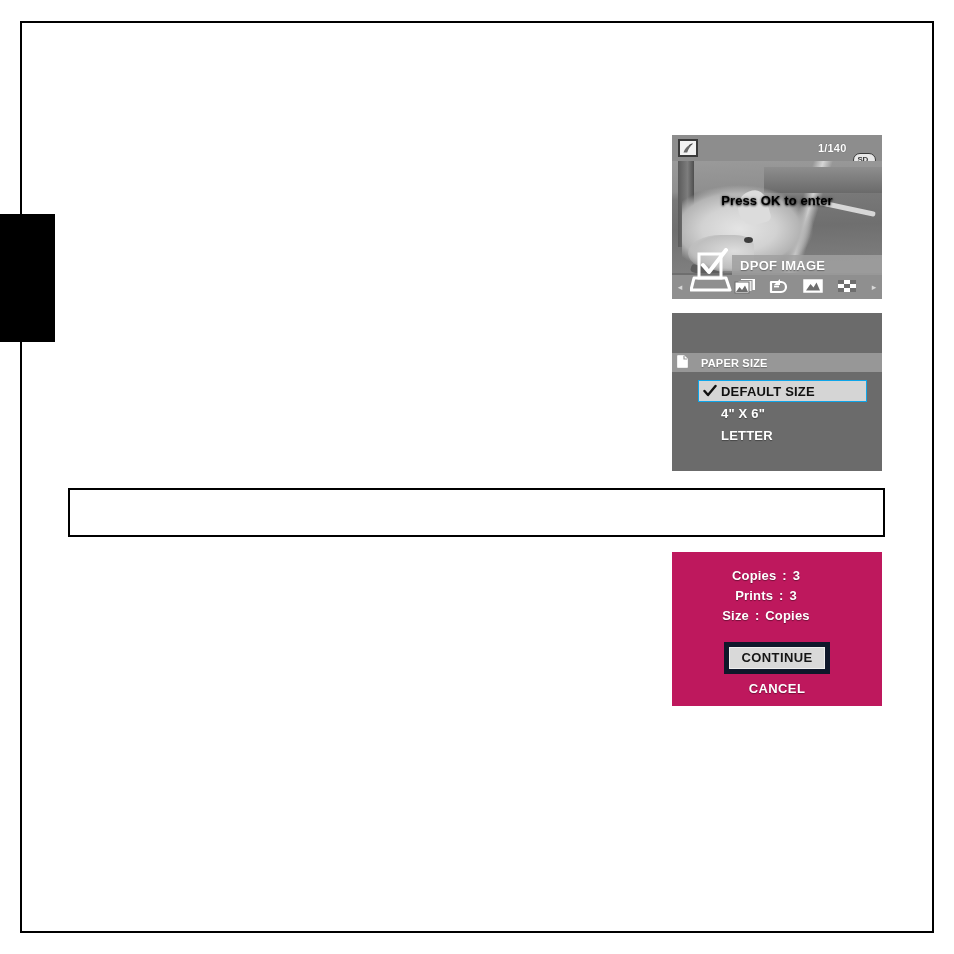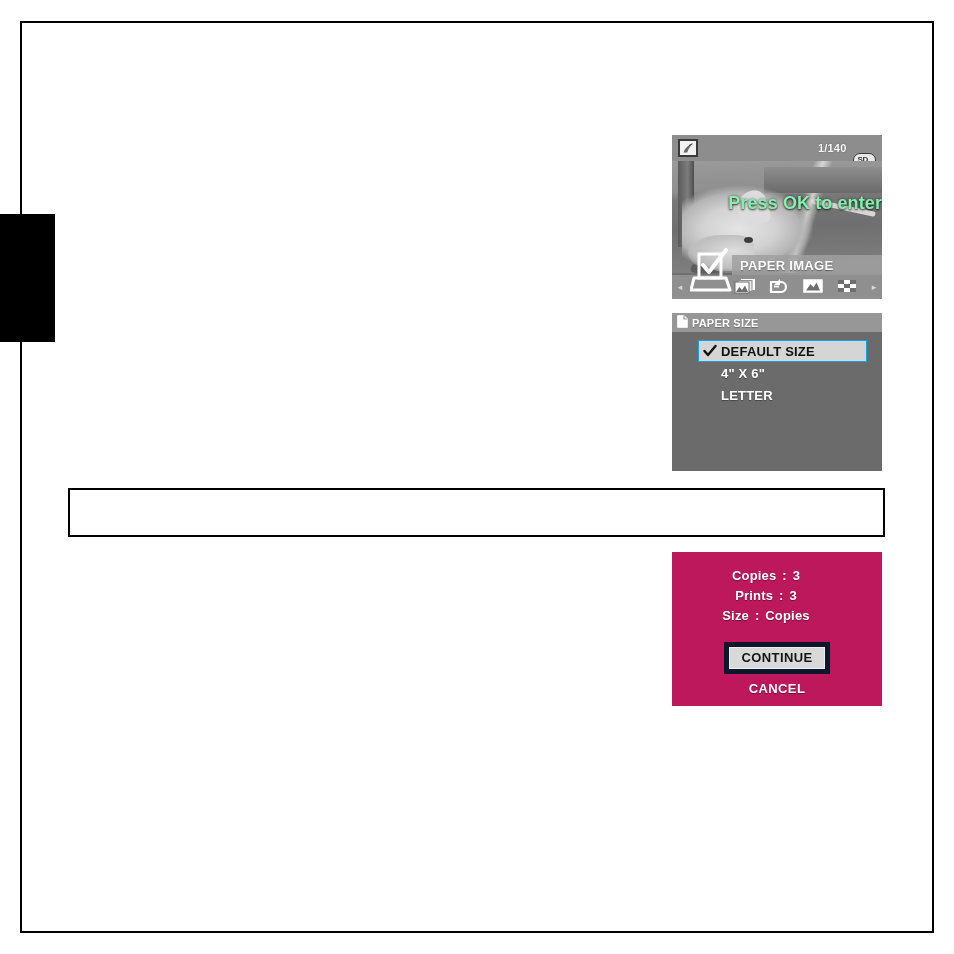--- a/index.html
+++ b/index.html
@@ -195,24 +195,24 @@
     width: 54px; height: 8px;
     background: #5d5d5d;
     transform: rotate(16deg);
     border-radius: 3px;
   }
   #lcd-hint {
     position: absolute;
     left: 0;
     top: 58px;
     width: 210px;
-    text-align: right;
-    font-size: 18px;
-    font-weight: bold;
-    color: #86efac;
+    text-align: center;
+    font-size: 13px;
+    font-weight: bold;
+    color: #000000;
     text-shadow: 0 1px 2px rgba(0,0,0,.65), 0 0 3px rgba(0,0,0,.5);
     letter-spacing: .1px;
   }
 
   
   #lcd-menu-label {
     position: absolute;
     left: 60px;
     top: 120px;
     width: 150px;
@@ -276,21 +276,22 @@
     height: 158px;
     background: #6b6b6b;
     overflow: hidden;
   }
   #paper-titlebar {
     height: 19px;
     background: #979797;
     display: flex;
     align-items: center;
     padding-left: 5px;
-    gap: 4px;
+    gap: 13px;
+    margin-top: 40px;
   }
   #paper-title-text {
     font-size: 11px;
     font-weight: bold;
     color: #ffffff;
     letter-spacing: .2px;
     text-shadow: 0 1px 1px rgba(0,0,0,.3);
   }
   #paper-options {
     padding-top: 8px;
@@ -413,21 +414,21 @@
       <div id="photo-dog">
         <div id="photo-dog-ear"></div>
         <div id="photo-dog-snout"></div>
         <div id="photo-dog-eye"></div>
         <div id="photo-dog-collar"></div>
       </div>
     </div>
 
     <div id="lcd-hint">Press OK to enter</div>
 
-    <div id="lcd-menu-label">PAPER IMAGE</div>
+    <div id="lcd-menu-label">DPOF IMAGE</div>
 
     <span id="dpof-print-icon">
       <svg width="44" height="48" viewBox="0 0 44 48" aria-hidden="true">
         <path d="M9 6 H31 V30 H9 Z" fill="none" stroke="#ffffff" stroke-width="3"></path>
         <path d="M4 30 H36 L40 42 H1 Z" fill="none" stroke="#ffffff" stroke-width="3" stroke-linejoin="round"></path>
         <path d="M13 17 L19 24 L36 2" fill="none" stroke="#ffffff" stroke-width="4" stroke-linecap="round" stroke-linejoin="round"></path>
       </svg>
     </span>
 
     <div id="lcd-iconbar">

